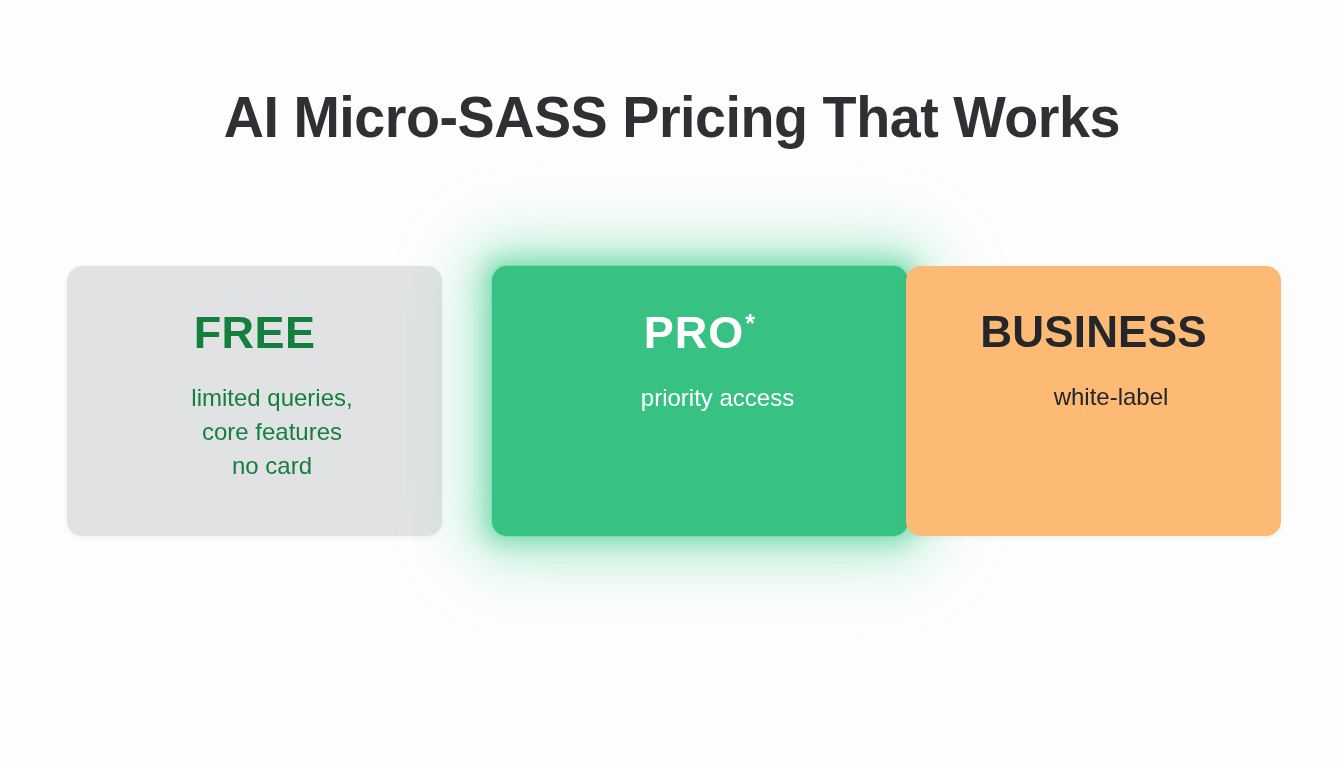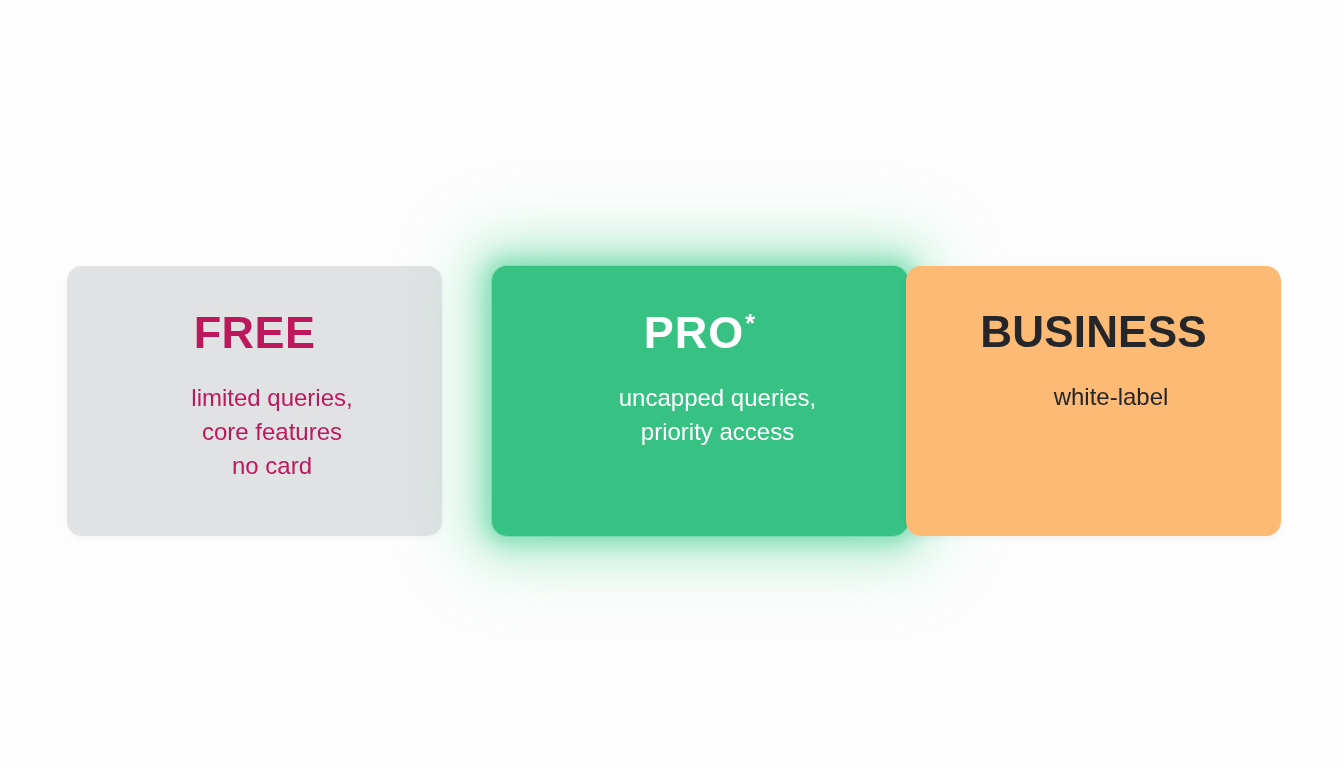--- a/index.html
+++ b/index.html
@@ -64,21 +64,21 @@
     align-items: center;
     justify-content: flex-start;
     text-align: center;
     overflow: visible;
   }
 
   .card-free {
     left: 67px;
     width: 375px;
     background: #e1e2e4;
-    color: #be185d;
+    color: #15803d;
     box-shadow: 0 2px 6px rgba(0,0,0,0.045);
   }
 
   .card-pro {
     left: 492px;
     width: 416px;
     background: #37c183;
     color: #ffffff;
     box-shadow:
       0 0 0 1px rgba(55,193,131,0.25),
@@ -137,36 +137,38 @@
   .card-pro .card-body .line.price,
   .card-business .card-body .line.price {
     font-weight: bold;
   }
 </style>
 </head>
 <body>
 
 <div class="slide">
 
+  <div class="title-wrap">
+    <h1 class="page-title">AI Micro-SASS Pricing That Works</h1>
+  </div>
 
   <div class="cards">
 
     <div class="card card-free">
       <h2 class="card-title"><span>FREE</span></h2>
       <p class="card-body">
         <span class="line">limited queries,</span>
         <span class="line">core features</span>
         <span class="line">no card</span>
       </p>
     </div>
 
     <div class="card card-pro">
       <h2 class="card-title"><span>PRO</span><span class="sup-mark">*</span></h2>
       <p class="card-body">
-        <span class="line">uncapped queries,</span>
         <span class="line">priority access</span>
       </p>
     </div>
 
     <div class="card card-business">
       <h2 class="card-title"><span>BUSINESS</span></h2>
       <p class="card-body">
         <span class="line">white-label</span>
       </p>
     </div>

